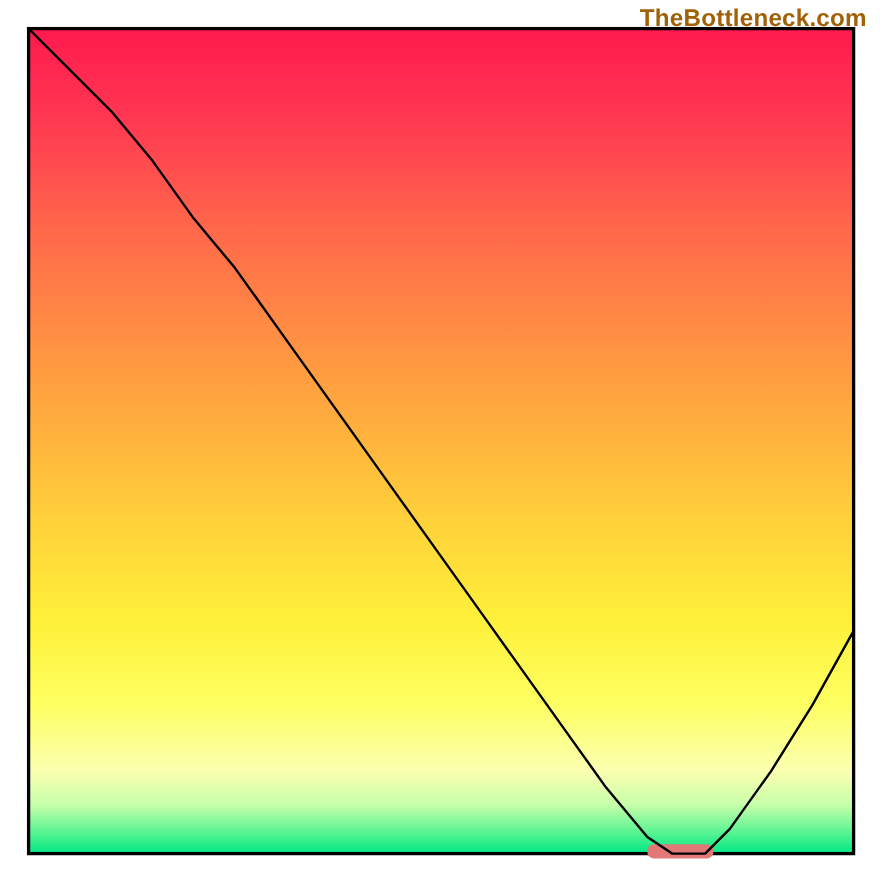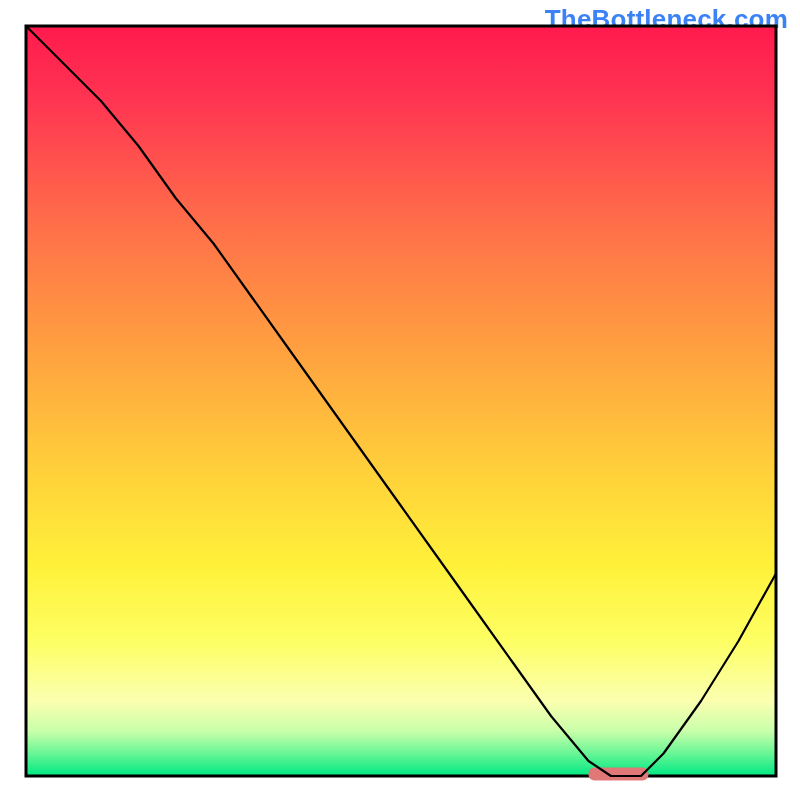--- a/index.html
+++ b/index.html
@@ -12,23 +12,23 @@
   }
   .container {
     position: relative;
     width: 800px;
     height: 800px;
   }
   .watermark {
     position: absolute;
     top: 4px;
     right: 12px;
-    font-size: 26px;
+    font-size: 22px;
     font-weight: 600;
-    color: #3b82f6;
+    color: #a16207;
     letter-spacing: 0.2px;
   }
   svg.chart {
     position: absolute;
     left: 0;
     top: 0;
   }
 </style>
 </head>
 <body>

